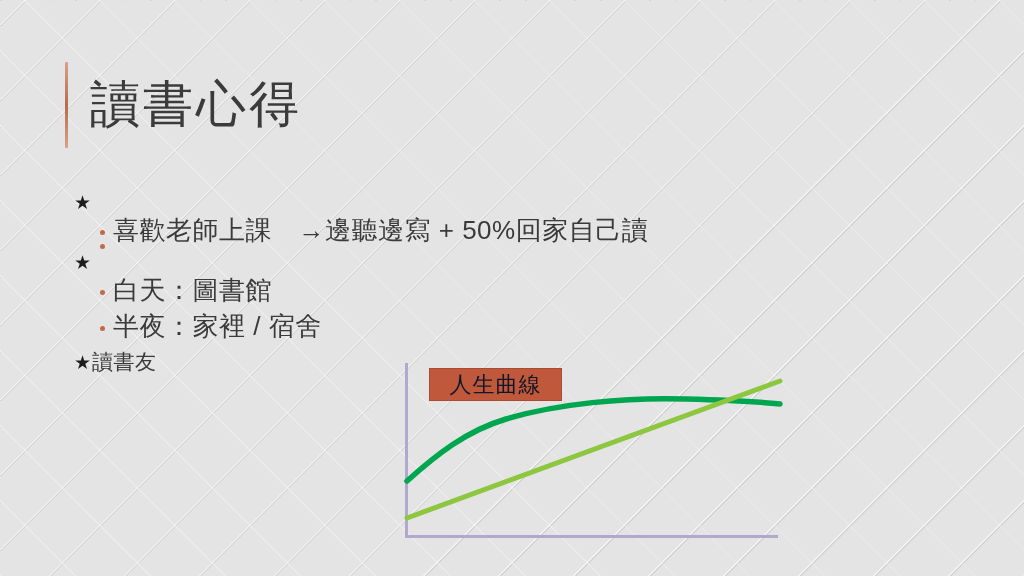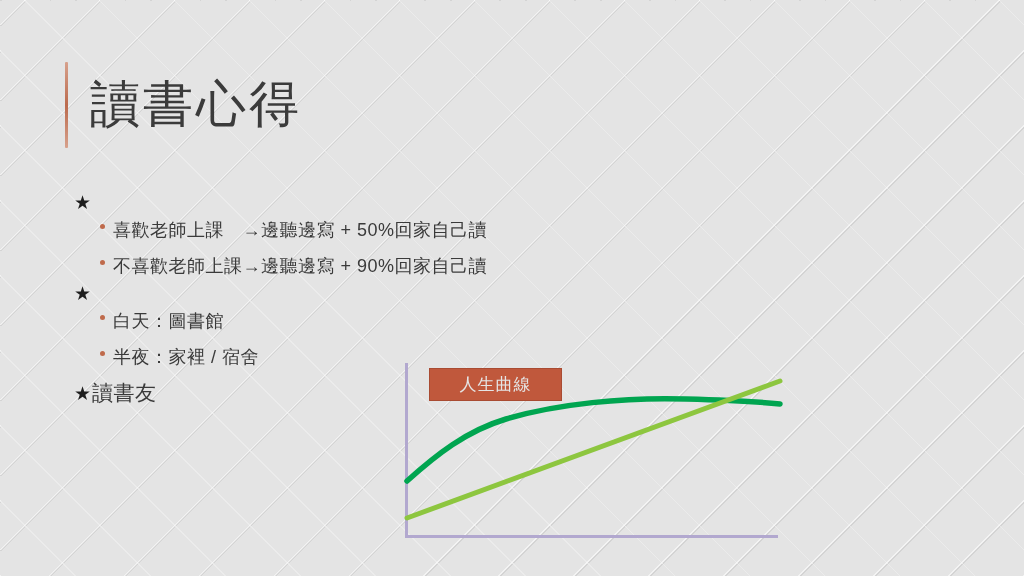--- a/index.html
+++ b/index.html
@@ -77,24 +77,23 @@
     align-items: baseline;
     white-space: nowrap;
     color: #3a3a3a;
   }
   .bullet-row.level-1 {
     font-size: 21px;
     line-height: 36px;
     margin-left: 0;
   }
   .bullet-row.level-2 {
-    font-size: 18px;
+    font-size: 26px;
     line-height: 36px;
     margin-left: 26px;
-    align-items: center;
   }
   .marker-star {
     font-size: 19px;
     color: #1d1d1d;
     margin-right: 1px;
     line-height: 1;
   }
   .marker-dot {
     width: 5px;
     height: 5px;
@@ -129,22 +128,22 @@
     width: 133px;
     height: 33px;
     background-color: #c0583c;
     border: 1px solid #a94b32;
     box-sizing: border-box;
     display: flex;
     align-items: center;
     justify-content: center;
   }
   #chart-label-text {
-    color: #e5e5e5;
-    font-size: 17px;
+    color: #0f172a;
+    font-size: 22px;
     letter-spacing: 1px;
     white-space: nowrap;
   }
 </style>
 </head>
 <body>
 
 <div id="slide">
 
   <div id="title-accent-bar"></div>
@@ -156,21 +155,20 @@
       <span class="marker-star">★</span>
     </div>
 
     <div class="bullet-row level-2">
       <span class="marker-dot"></span>
       <span class="bullet-text">喜歡老師上課　→邊聽邊寫 + 50%回家自己讀</span>
     </div>
 
     <div class="bullet-row level-2">
       <span class="marker-dot"></span>
-      <span class="bullet-text">不喜歡老師上課→邊聽邊寫 + 90%回家自己讀</span>
     </div>
 
     <div class="bullet-row level-1">
       <span class="marker-star">★</span>
     </div>
 
     <div class="bullet-row level-2">
       <span class="marker-dot"></span>
       <span class="bullet-text">白天：圖書館</span>
     </div>

